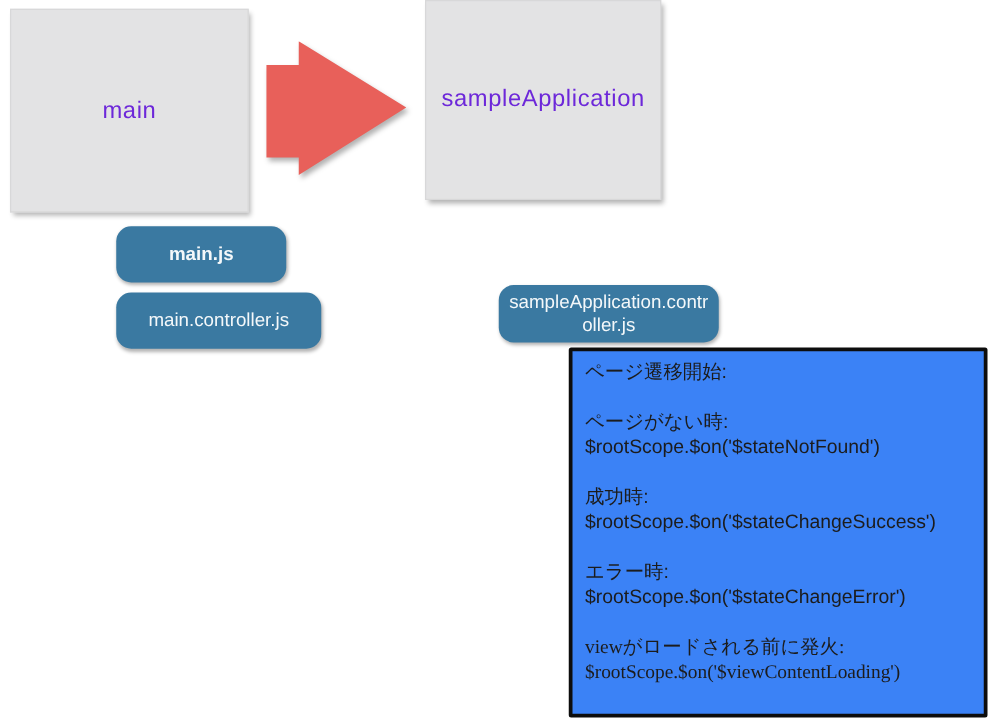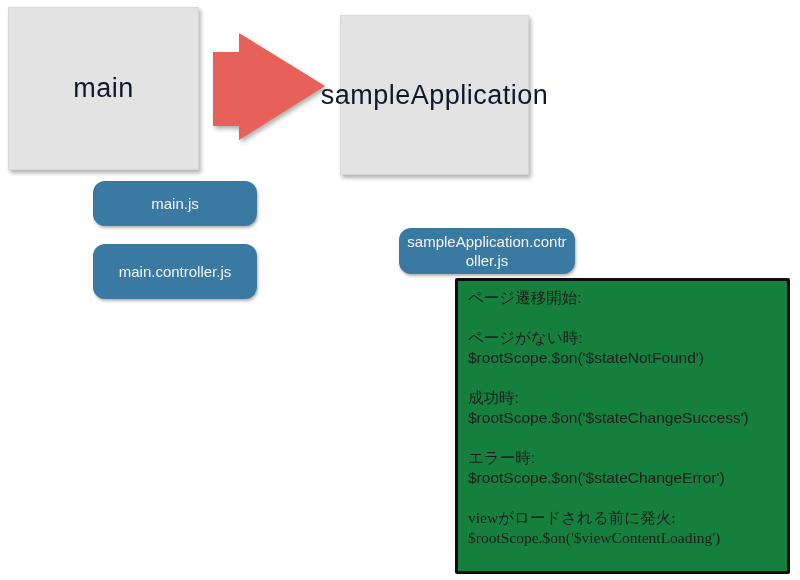--- a/index.html
+++ b/index.html
@@ -24,26 +24,26 @@
   .state-box {
     position: absolute;
     background: var(--state-box-fill, #e3e3e4);
     border: 1px solid #d8d8d9;
     box-shadow: 2px 3px 4px rgba(0,0,0,0.30);
     display: flex;
     align-items: center;
     justify-content: center;
   }
   .state-box .state-label {
-    font-size: 27px;
-    color: #0f172a;
+    font-size: 19px;
+    color: #6d28d9;
     letter-spacing: 0.5px;
   }
   #box-main   { left: 8px;   top: 7px; width: 189px; height: 161px; }
-  #box-sample { left: 340px; top: 15px; width: 187px; height: 158px; }
+  #box-sample { left: 340px; top: 0; width: 187px; height: 158px; }
 
   
   .arrow {
     position: absolute;
     left: 213px;
     top: 33px;
     width: 112px;
     height: 107px;
     filter: drop-shadow(2px 3px 2px rgba(0,0,0,0.30));
   }
@@ -58,36 +58,36 @@
     align-items: center;
     justify-content: center;
     text-align: center;
     color: #f4f8fa;
     font-size: 15px;
     line-height: 19px;
     padding: 0 6px;
     box-sizing: border-box;
     word-break: break-all;
   }
-  #pill-main-js         { left: 93px;  top: 181px; width: 164px; height: 45px; }
-  #pill-main-controller { left: 93px;  top: 244px; width: 164px; height: 55px; }
+  #pill-main-js         { left: 93px;  top: 181px; width: 136px; height: 45px; font-weight: bold; }
+  #pill-main-controller { left: 93px;  top: 234px; width: 164px; height: 45px; }
   #pill-sample-js       { left: 402px; top: 176px; width: 171px; height: 45px; }
   #pill-sample-controller { left: 399px; top: 228px; width: 176px; height: 46px; }
 
   
   .event-box {
     position: absolute;
     left: 455px;
     top: 278px;
     width: 335px;
     height: 296px;
     box-sizing: border-box;
     border: 3px solid var(--event-border-black, #0d0d0d);
     border-radius: 2px;
-    background: #15803d;
+    background: #3b82f6;
     padding: 7px 10px;
     overflow: hidden;
   }
   .event-group {
     margin: 0 0 20px 0;
   }
   .event-group:last-child { margin-bottom: 0; font-family: Liberation Serif, serif; }
   .event-label,
   .event-code {
     font-size: 15.5px;

